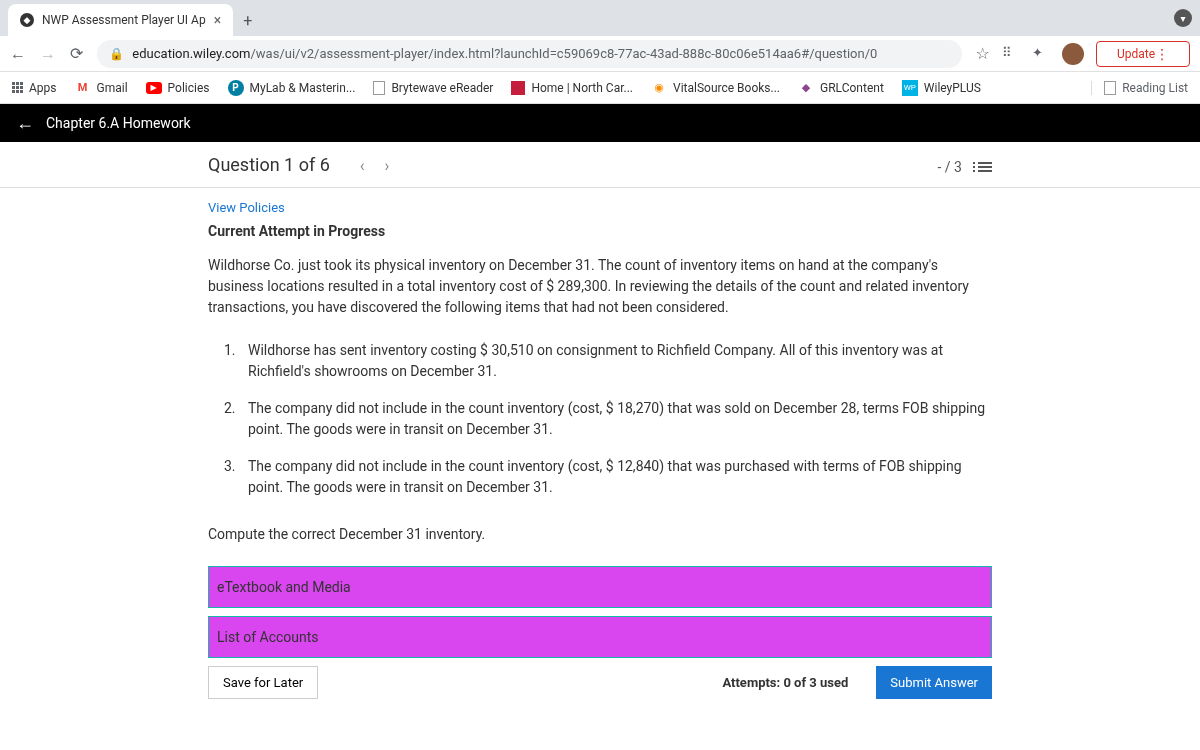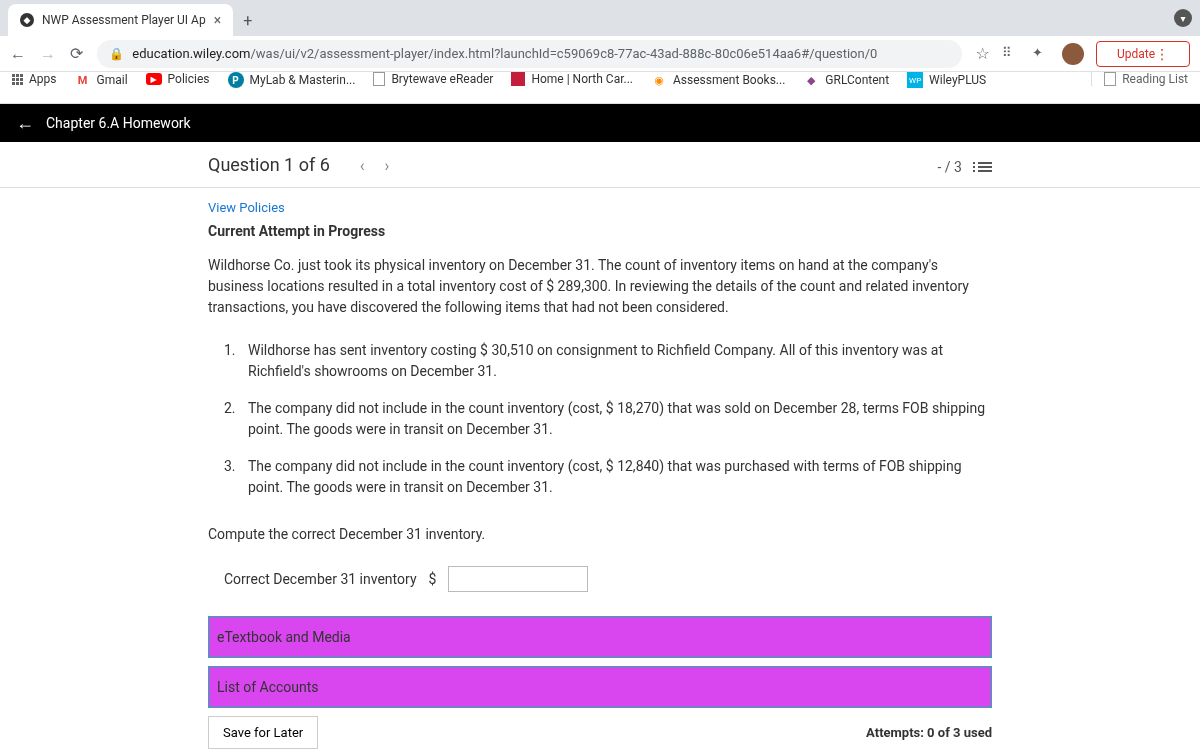--- a/index.html
+++ b/index.html
@@ -20,21 +20,21 @@
 .lock{color:#5f6368;font-size:12px}
 .url-text{color:#5f6368}
 .url-text .dark{color:#202124}
 .toolbar-right{display:flex;align-items:center;gap:12px}
 .star{color:#5f6368;font-size:16px}
 .ext-icon{width:18px;height:18px;color:#5f6368}
 .avatar{width:22px;height:22px;border-radius:50%;background:#8b5a3c}
 .update-btn{border:1px solid #d93025;color:#d93025;padding:4px 20px;border-radius:4px;font-size:12px;display:flex;align-items:center;cursor:pointer}
 .dots{color:#d93025;font-size:14px}
 
-.bookmarks{background:#fff;height:32px;display:flex;align-items:flex-start;padding:0 12px;gap:18px;border-bottom:1px solid #e0e0e0;font-size:12px;color:#333}
+.bookmarks{background:#fff;height:32px;display:flex;align-items:center;padding:0 12px;gap:18px;border-bottom:1px solid #e0e0e0;font-size:12px;color:#333}
 .bookmark{display:flex;align-items:center;gap:6px;cursor:pointer}
 .bk-icon{width:16px;height:16px;display:flex;align-items:center;justify-content:center;font-size:11px}
 .apps-icon{display:grid;grid-template-columns:repeat(3,3px);grid-template-rows:repeat(3,3px);gap:1px}
 .apps-icon span{background:#5f6368}
 .gmail-m{color:#ea4335;font-weight:bold}
 .yt{background:#ff0000;color:#fff;border-radius:3px;width:16px;height:12px;font-size:8px;display:flex;align-items:center;justify-content:center}
 .pearson{background:#007fa3;color:#fff;border-radius:50%;width:16px;height:16px;font-size:10px;font-weight:bold}
 .doc-icon{border:1px solid #999;width:12px;height:14px}
 .bw{background:#c41e3a;width:14px;height:14px}
 .vs{color:#ff8c00}
@@ -138,21 +138,21 @@
   <div class="bookmark">
       <span class="bk-icon doc-icon"></span>
       <span>Brytewave eReader</span>
     </div>
   <div class="bookmark">
       <span class="bk-icon bw"></span>
       <span>Home | North Car...</span>
     </div>
   <div class="bookmark">
       <span class="bk-icon vs">◉</span>
-      <span>Assessment Books...</span>
+      <span>VitalSource Books...</span>
     </div>
   <div class="bookmark">
       <span class="bk-icon grl">◆</span>
       <span>GRLContent</span>
     </div>
   <div class="bookmark">
       <span class="bk-icon wp">WP</span>
       <span>WileyPLUS</span>
     </div>
   <div class="reading-list">
@@ -197,26 +197,22 @@
       <div class="item-text">The company did not include in the count inventory (cost, $ 18,270) that was sold on December 28, terms FOB shipping point. The goods were in transit on December 31.</div>
     </div>
     <div class="item">
       <div class="item-num">3.</div>
       <div class="item-text">The company did not include in the count inventory (cost, $ 12,840) that was purchased with terms of FOB shipping point. The goods were in transit on December 31.</div>
     </div>
   </div>
 
   <div class="compute">Compute the correct December 31 inventory.</div>
 
-  <div class="answer-row">
-    <span>Correct December 31 inventory</span>
-    <span>$</span>
-    <input class="answer-input" type="text" style="">
-  </div>
 
   <div class="panel">eTextbook and Media</div>
   <div class="panel">List of Accounts</div>
 
   <div class="bottom-row">
     <button class="save-btn">Save for Later</button>
     <span class="attempts">Attempts: 0 of 3 used</span>
+    <button class="submit-btn">Submit Answer</button>
   </div>
 </div>
 
 </body></html>

